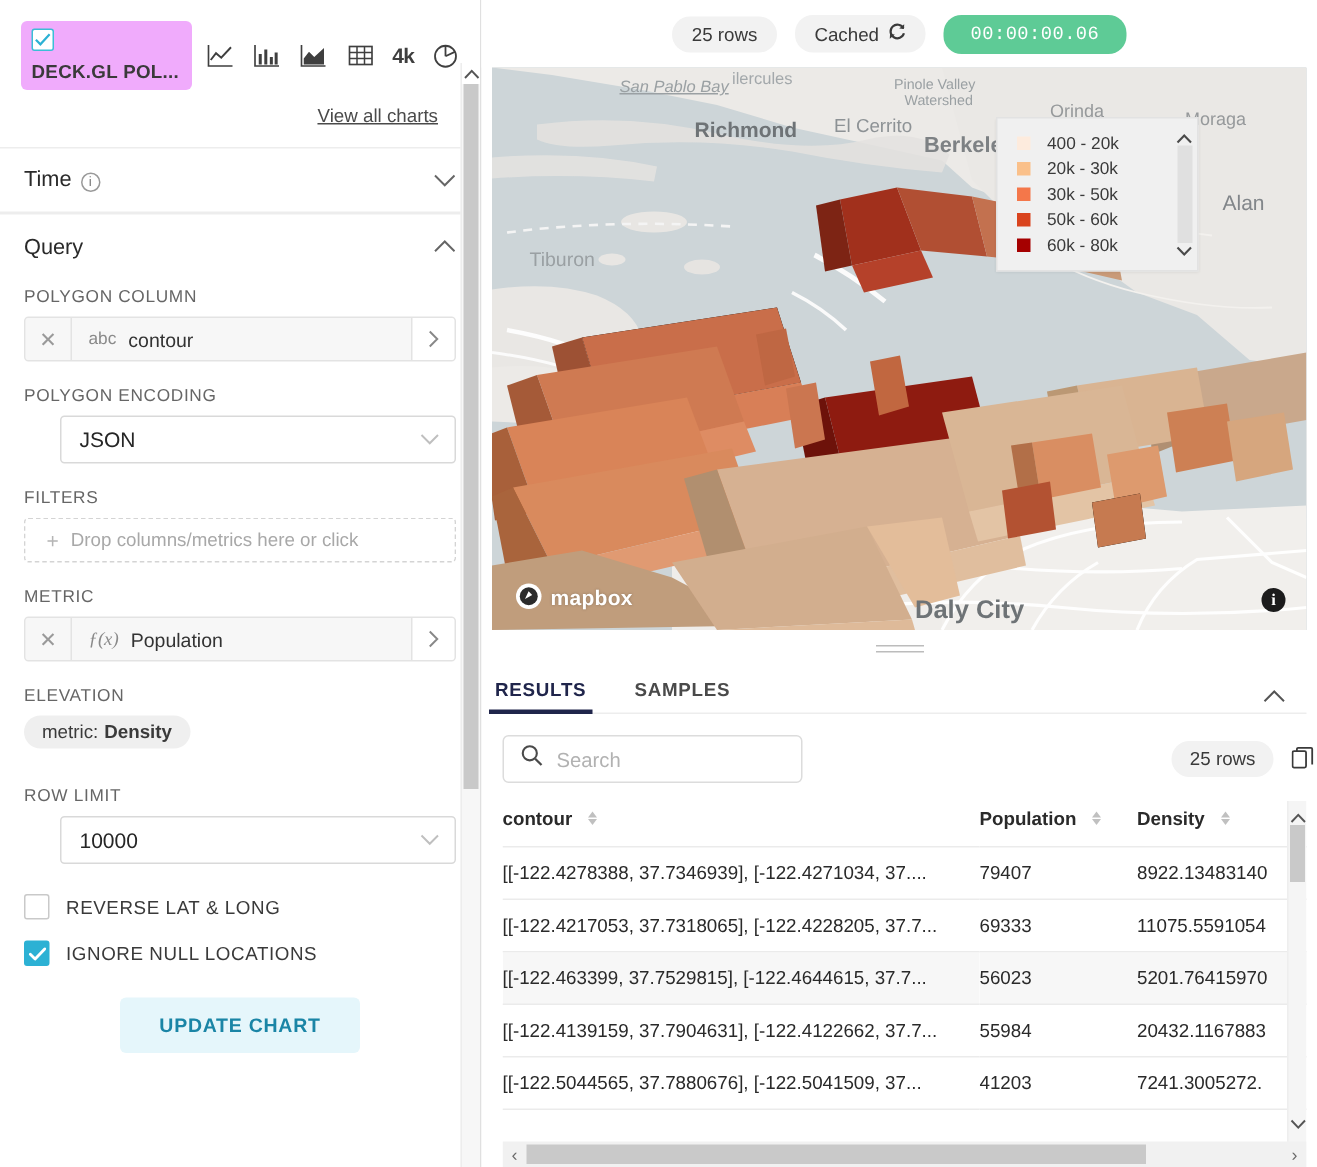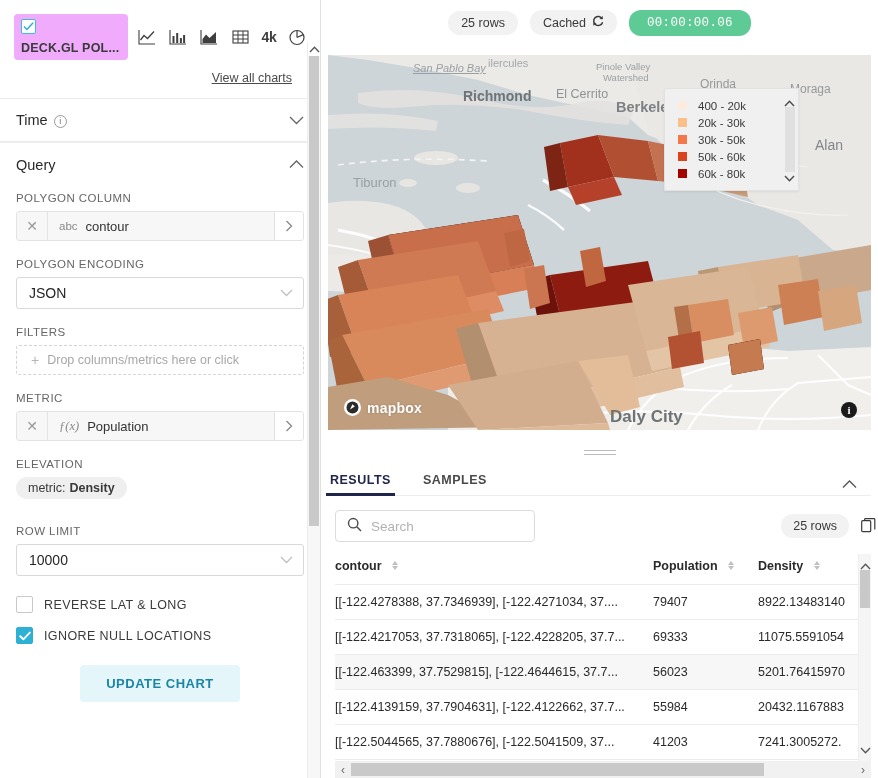--- a/index.html
+++ b/index.html
@@ -139,21 +139,21 @@
   .token-type { color: #8a8a8a; font-size: 11.5px; }
   .token-type.fx { font-style: italic; font-family: "Liberation Serif", serif; font-size: 12.5px; }
   .token-caret {
     width: 29px; display: flex; align-items: center; justify-content: center;
     border-left: 1px solid #e3e3e3; color: #888; background: #fff;
   }
 
   .select-control {
     height: 32px; display: flex; align-items: center;
     border: 1px solid #d9d9d9; border-radius: 3px;
-    padding: 0 10px 0 12px; background: #fff; cursor: pointer;
+    padding: 0 10px 0 12px; background: #fff; cursor: pointer; margin-left: 24px;
   }
   .select-value { font-size: 14px; color: #262626; flex: 1 1 auto; }
   .select-caret { color: #bfbfbf; display: flex; }
 
   .dropzone {
     height: 30px; border: 1px dashed #d4d4d4; border-radius: 3px;
     display: flex; align-items: center; gap: 8px;
     padding-left: 14px; font-size: 12.5px; color: #a8a8a8;
     cursor: pointer; background: #fff;
   }
@@ -227,21 +227,21 @@
   .badge.timer {
     background: #5ecb96; color: #fff;
     font-family: "Liberation Mono", monospace;
     font-size: 12.5px; letter-spacing: 0.3px;
     padding: 6px 18px; font-weight: 400; border-radius: 12px;
   }
 
   
   .map-wrap {
     position: relative;
-    margin: 10px 7px;
+    margin: 0 7px;
     height: 375px;
     overflow: hidden;
     background: #cfd6d8;
     flex: 0 0 auto;
   }
   .map-canvas { position: absolute; inset: 0; }
   .map-label {
     position: absolute; color: #8a8f92; white-space: nowrap;
     pointer-events: none; font-family: "Liberation Sans", sans-serif;
   }

